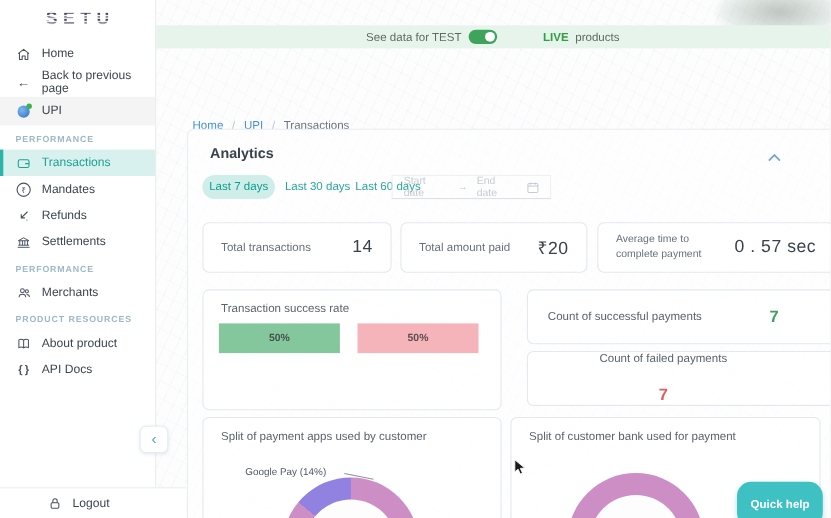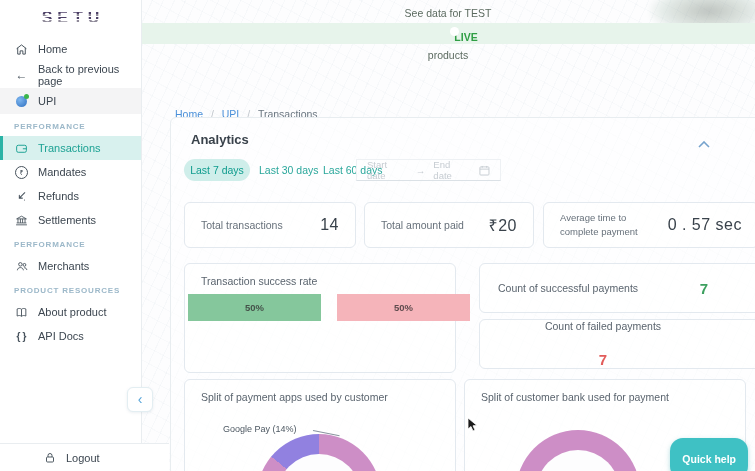--- a/index.html
+++ b/index.html
@@ -34,21 +34,21 @@
   .logout-row{position:absolute;left:0;bottom:0;width:141px;height:27px;border-top:1px solid #e9edf0;
       background:#fff;display:flex;align-items:center;padding-left:28px;}
   
   .main{position:absolute;left:141px;top:0;right:0;bottom:0;background:#fdfdfe;
     background-image:repeating-linear-gradient(115deg,rgba(130,160,180,.05) 0 1px,transparent 1px 10px),
                      repeating-linear-gradient(28deg,rgba(130,160,180,.04) 0 1px,transparent 1px 14px);}
   .corner-blob{position:absolute;right:-14px;top:-14px;width:120px;height:50px;z-index:1;
     background:radial-gradient(ellipse at center,rgba(140,150,142,.55),rgba(170,195,180,.28) 55%,transparent 75%);
     filter:blur(2px);}
   .banner{position:absolute;left:0;top:23px;right:0;height:21px;background:#e7f4eb;z-index:2;
-          display:flex;align-items:center;justify-content:center;gap:6px;font-size:10.5px;color:#5c6b60;flex-direction:column;}
+          display:flex;align-items:center;justify-content:center;gap:6px;font-size:10.5px;color:#5c6b60;}
   .live{color:#2f9e44;font-weight:bold;padding-left:36px;}
   .toggle{width:26px;height:13px;border-radius:7px;background:#3fa35c;position:relative;display:inline-block;cursor:pointer;}
   .toggle .knob{position:absolute;right:2px;top:2px;width:9px;height:9px;border-radius:50%;background:#fff;}
   .breadcrumb{position:absolute;left:34px;top:74px;font-size:10.5px;z-index:2;margin-top:34px;}
   .breadcrumb a{color:#4a90d9;text-decoration:none;cursor:pointer;}
   .breadcrumb .sep{color:#c0c6cc;margin:0 5px;}
   .breadcrumb .current{color:#6a7680;}
   
   .analytics-card{position:absolute;left:29px;top:117px;width:600px;height:370px;z-index:2;
       background:rgba(255,255,255,.55);border:1px solid #e8edf0;border-radius:6px;}
@@ -65,21 +65,21 @@
   
   .card{background:rgba(255,255,255,.6);border:1px solid #e3e9ef;border-radius:6px;box-sizing:border-box;position:absolute;}
   .stat-card{top:84px;height:46px;display:flex;align-items:center;justify-content:space-between;padding:0 16px;}
   .stat1{left:13px;width:172px;} .stat2{left:193px;width:170px;} .stat3{left:372px;width:216px;}
   .stat-label{font-size:10.5px;color:#67717b;}
   .stat3 .stat-label{font-size:9.5px;width:92px;line-height:1.45;}
   .stat-value{font-size:16px;color:#39424b;letter-spacing:.5px;white-space:nowrap;}
   
   .success-card{left:13px;top:145px;width:272px;height:110px;}
   .mini-title{position:absolute;left:16px;top:11px;font-size:10.5px;color:#5a646e;}
-  .rate-bar{position:absolute;left:3px;top:30px;width:282px;height:27px;display:flex;gap:16px;}
+  .rate-bar{position:absolute;left:14px;top:30px;width:236px;height:27px;display:flex;gap:16px;}
   .rate-seg{height:100%;display:flex;align-items:center;justify-content:center;
             font-size:9.5px;color:#45524a;font-weight:bold;}
   .seg-fail{color:#5e4b4e;}
   .count-card{left:308px;width:282px;height:50px;display:flex;align-items:center;
       justify-content:space-between;padding:0 52px 0 18px;}
   .countA{top:145px;} .countB{top:201px;flex-direction:column;}
   .count-label{font-size:10.5px;color:#5a646e;}
   .count-value{font-size:15px;font-weight:bold;}
   .count-value.ok{color:#3da05f;} .count-value.bad{color:#e25c5a;}
   

